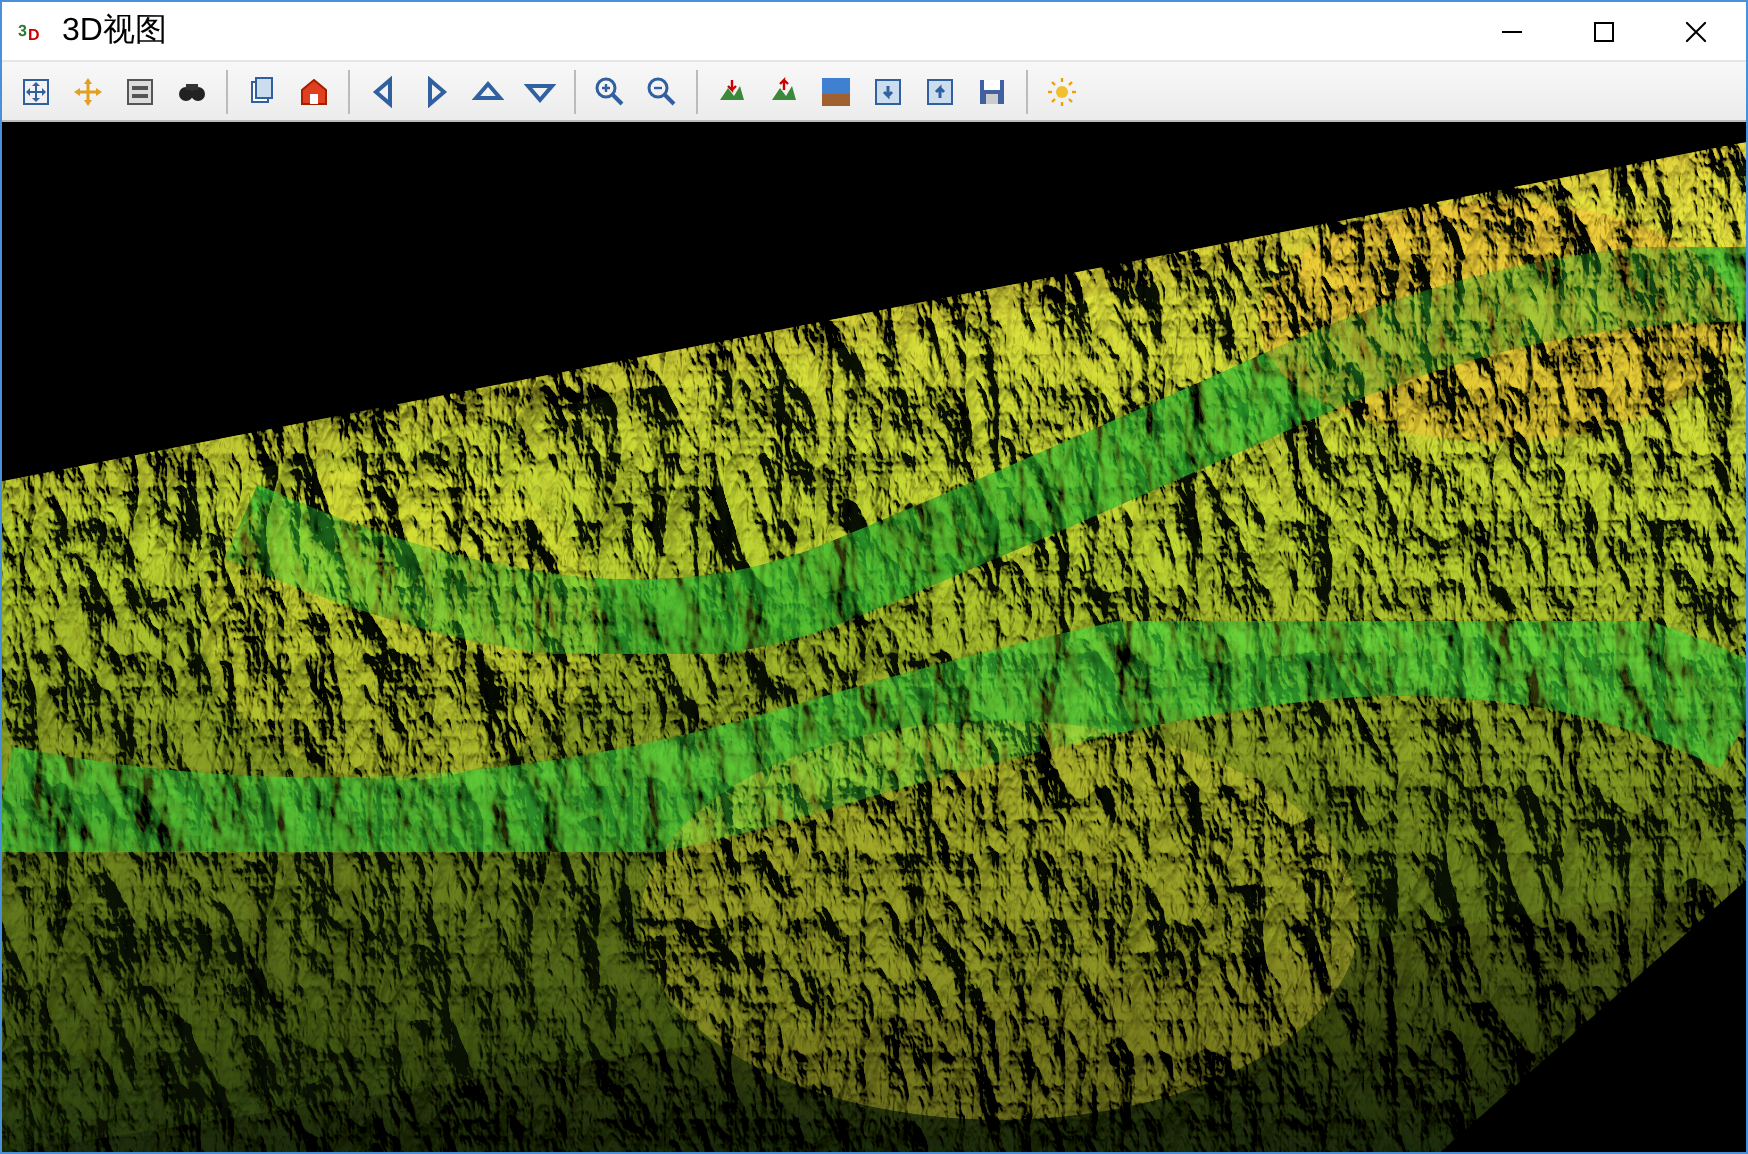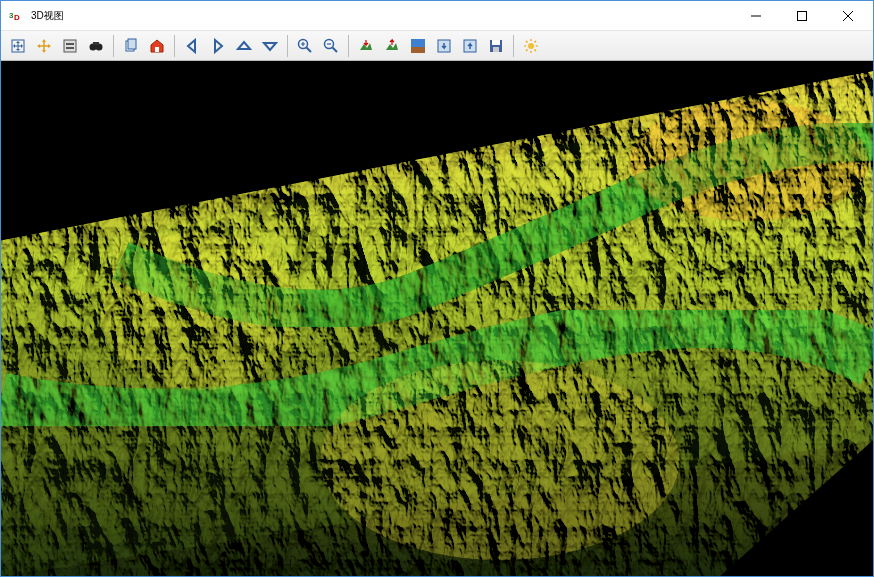--- a/index.html
+++ b/index.html
@@ -17,21 +17,21 @@
   background: #fff;
   display: flex;
   align-items: center;
   padding: 0 2px 0 8px;
   border-bottom: 1px solid #e5e5e5;
 }
 .titlebar .app-icon {
   width: 16px; height: 16px; margin-right: 6px;
   display: flex; align-items: center; justify-content: center;
 }
-.titlebar .title { flex: 1; color: #000; font-size: 10px; }
+.titlebar .title { flex: 1; color: #000; font-size: 16px; }
 .titlebar .win-controls { display: flex; }
 .titlebar .win-btn {
   width: 46px; height: 29px;
   display: flex; align-items: center; justify-content: center;
   cursor: pointer;
 }
 .titlebar .win-btn svg { width: 10px; height: 10px; }
 
 .toolbar {
   height: 30px;

